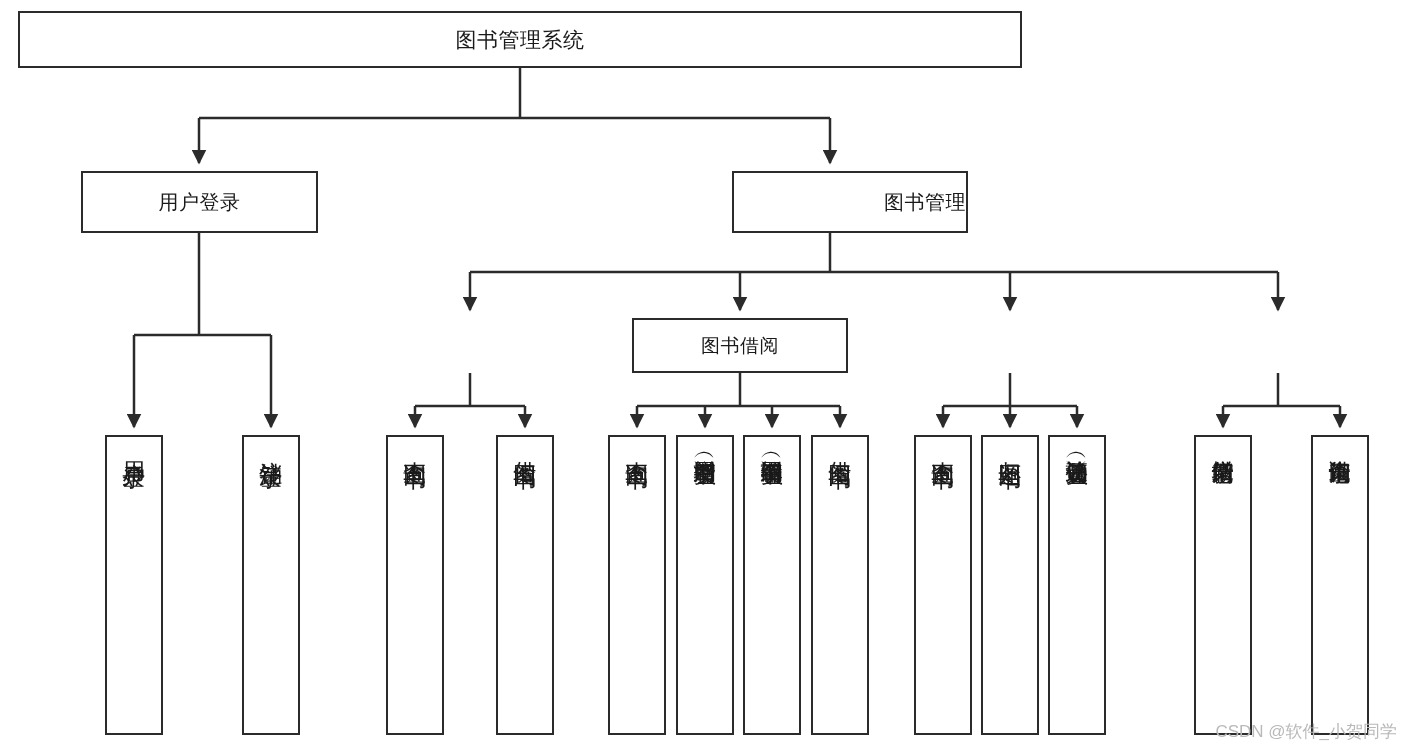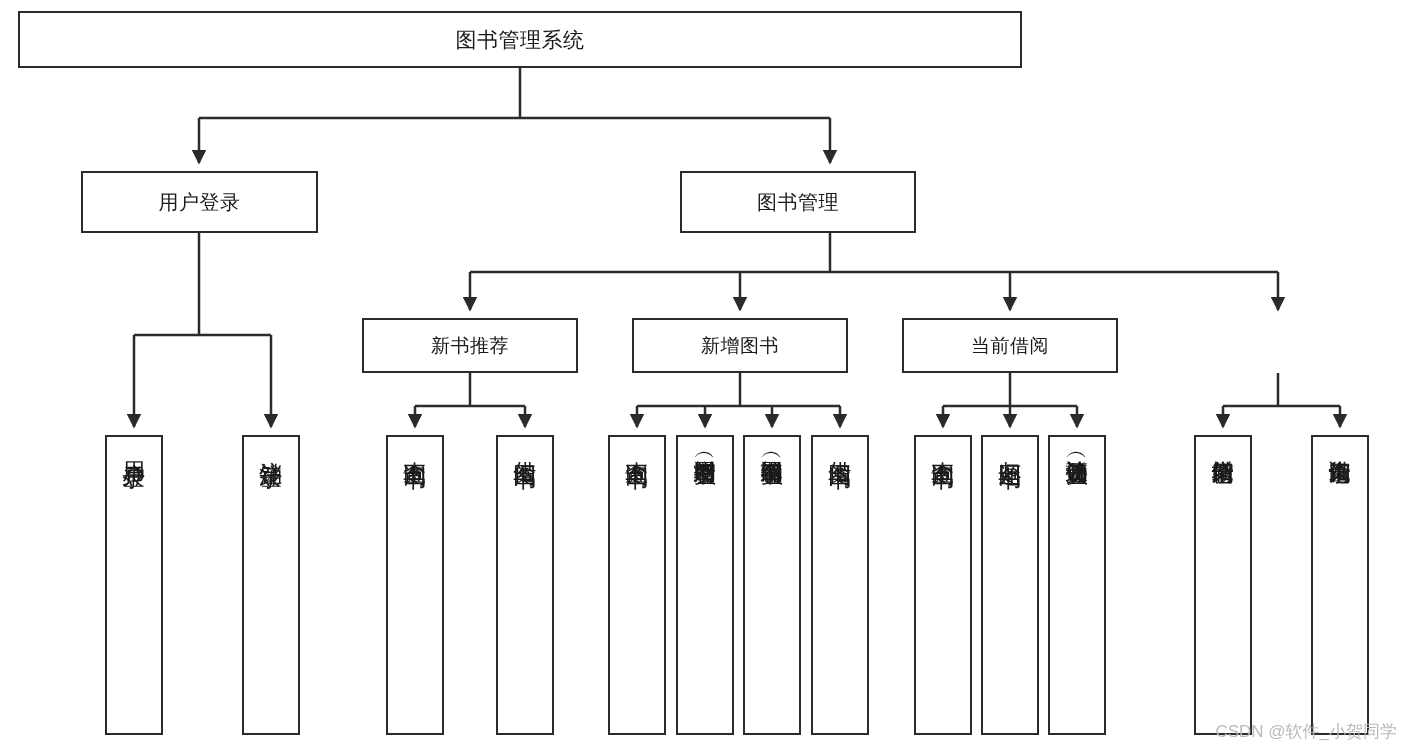--- a/index.html
+++ b/index.html
@@ -54,21 +54,21 @@
     font-size: 21px;
   }
   
   .tier1 {
     height: 62px;
   }
   .tier1 .node-label {
     font-size: 20px;
   }
   .n-user-login  { left: 81px;  top: 171px; width: 237px; }
-  .n-book-manage { left: 680px; top: 171px; width: 236px; }
+  .n-book-manage { left: 732px; top: 171px; width: 236px; justify-content: flex-end; }
   
   .tier2 {
     top: 318px;
     height: 55px;
     width: 216px;
   }
   .tier2 .node-label {
     font-size: 19px;
   }
   .n-new-book-rec { left: 362px; }
@@ -166,28 +166,22 @@
     <span class="node-label">图书管理系统</span>
   </div>
 
   <div class="node tier1 n-user-login">
     <span class="node-label">用户登录</span>
   </div>
   <div class="node tier1 n-book-manage">
     <span class="node-label">图书管理</span>
   </div>
 
-  <div class="node tier2 n-new-book-rec">
-    <span class="node-label">新书推荐</span>
-  </div>
   <div class="node tier2 n-book-borrow">
-    <span class="node-label">新增图书</span>
-  </div>
-  <div class="node tier2 n-current-borrow">
-    <span class="node-label">当前借阅</span>
+    <span class="node-label">图书借阅</span>
   </div>
 
   <div class="node leaf" style="left:105px">
     <span class="node-label">用户登录</span>
   </div>
   <div class="node leaf" style="left:242px">
     <span class="node-label">注销登录</span>
   </div>
 
   <div class="node leaf" style="left:386px">

